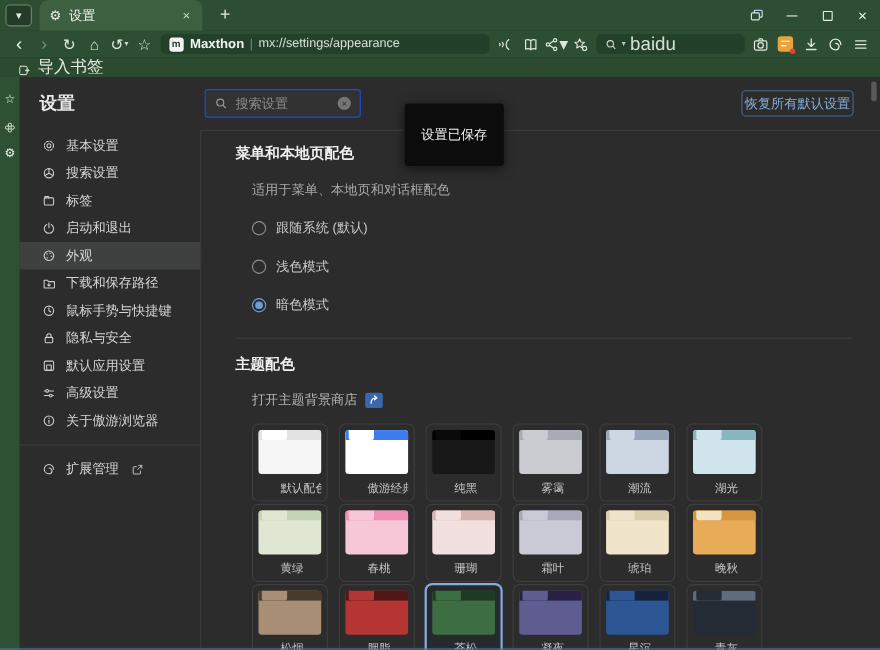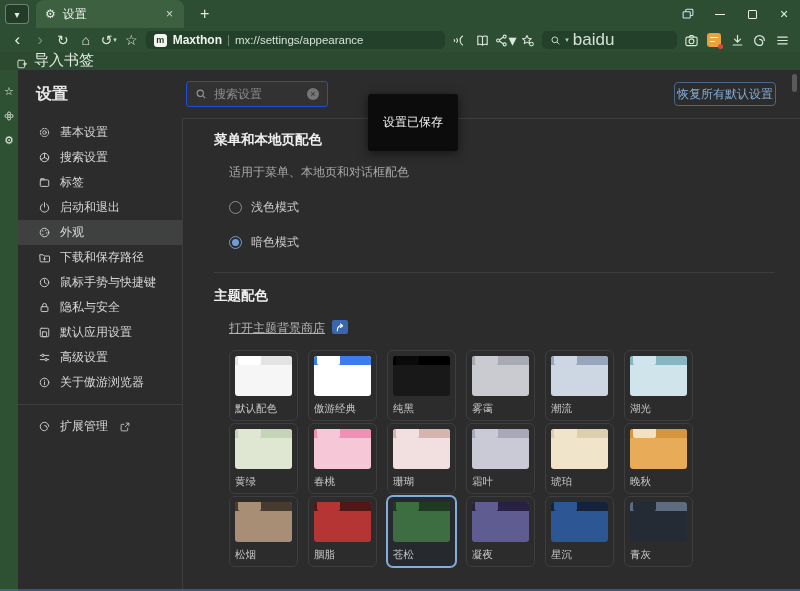--- a/index.html
+++ b/index.html
@@ -94,32 +94,32 @@
   .content{flex:1;border-left:1px solid #3c3c3c;border-top:1px solid #3e3e3e;padding:12px 0 0 31px;
     position:relative;overflow:hidden;min-width:0;}
   .section-title{font-size:13.5px;font-weight:bold;color:#efefef;}
   .desc-text{margin:15px 0 0 15px;font-size:12px;color:#a9a9a9;}
   .radio-row{margin:18px 0 0 15px;display:flex;align-items:center;gap:9px;font-size:12px;color:#c9c9c9;}
   .radio{width:13px;height:13px;border:1.5px solid #8f8f8f;border-radius:50%;position:relative;flex:none;}
   .radio.checked{border-color:#6f9ed4;}
   .radio.checked::after{content:"";position:absolute;inset:2px;border-radius:50%;background:#6f9ed4;}
   .h-divider{border-top:1px solid var(--divider);margin:21px 25px 0 0;}
   .theme-title{margin-top:14px;}
-  .store-row{margin:15px 0 0 15px;display:flex;gap:7px;font-size:12px;color:#b5b5b5;text-decoration:underline;}
+  .store-row{margin:15px 0 0 15px;display:flex;align-items:center;gap:7px;font-size:12px;color:#b5b5b5;}
   .store-ico{width:16px;height:14px;background:var(--store-icon-blue);border-radius:2px;display:flex;
     align-items:center;justify-content:center;color:#fff;}
   .store-ico svg{width:9px;height:9px;}
 
   .theme-grid{margin:13px 0 0 15px;display:grid;grid-template-columns:repeat(6,69px);gap:2px 10px;}
   .theme-card{width:69px;height:71px;border:1px solid #3e3e3e;border-radius:6px;padding:5px;}
   .theme-card.selected{border-color:var(--accent-blue);box-shadow:0 0 0 1px var(--accent-blue);background:#26292d;}
   .thumb{height:40px;border-radius:3px;position:relative;overflow:hidden;}
   .thumb .strip{position:absolute;top:0;left:0;right:0;height:9px;}
   .thumb .tabnotch{position:absolute;top:0;left:3px;width:23px;height:9px;border-radius:0 0 2px 2px;}
-  .theme-name{margin-top:6px;font-size:10.5px;color:#c6c6c6;white-space:nowrap;overflow:hidden;}
+  .theme-name{margin-top:6px;font-size:10.5px;color:#c6c6c6;white-space:nowrap;overflow:hidden;margin-left:20px;}
 
   .toast{position:absolute;left:368px;top:94px;background:var(--toast-bg);color:#f2f2f2;font-size:12px;
     padding:20px 15px;border-radius:3px;z-index:20;box-shadow:0 2px 10px rgba(0,0,0,.55);}
   .scroll-thumb{position:absolute;right:3px;top:74px;width:5px;height:18px;background:#5a5a5a;border-radius:3px;z-index:15;}
 </style>
 </head>
 <body>
 
 <div class="window">
 
@@ -397,20 +397,24 @@
               </span>
           </div>
         </div>
 
         <div class="content">
           <div class="section-title">菜单和本地页配色</div>
           <div class="desc-text">适用于菜单、本地页和对话框配色</div>
           <div>
               <div class="radio-row">
                 <span class="radio"></span>
+                <span>跟随系统 (默认)</span>
+              </div>
+              <div class="radio-row">
+                <span class="radio"></span>
                 <span>浅色模式</span>
               </div>
               <div class="radio-row">
                 <span class="radio checked"></span>
                 <span>暗色模式</span>
               </div>
             </div>
 
           <div class="h-divider"></div>
 

